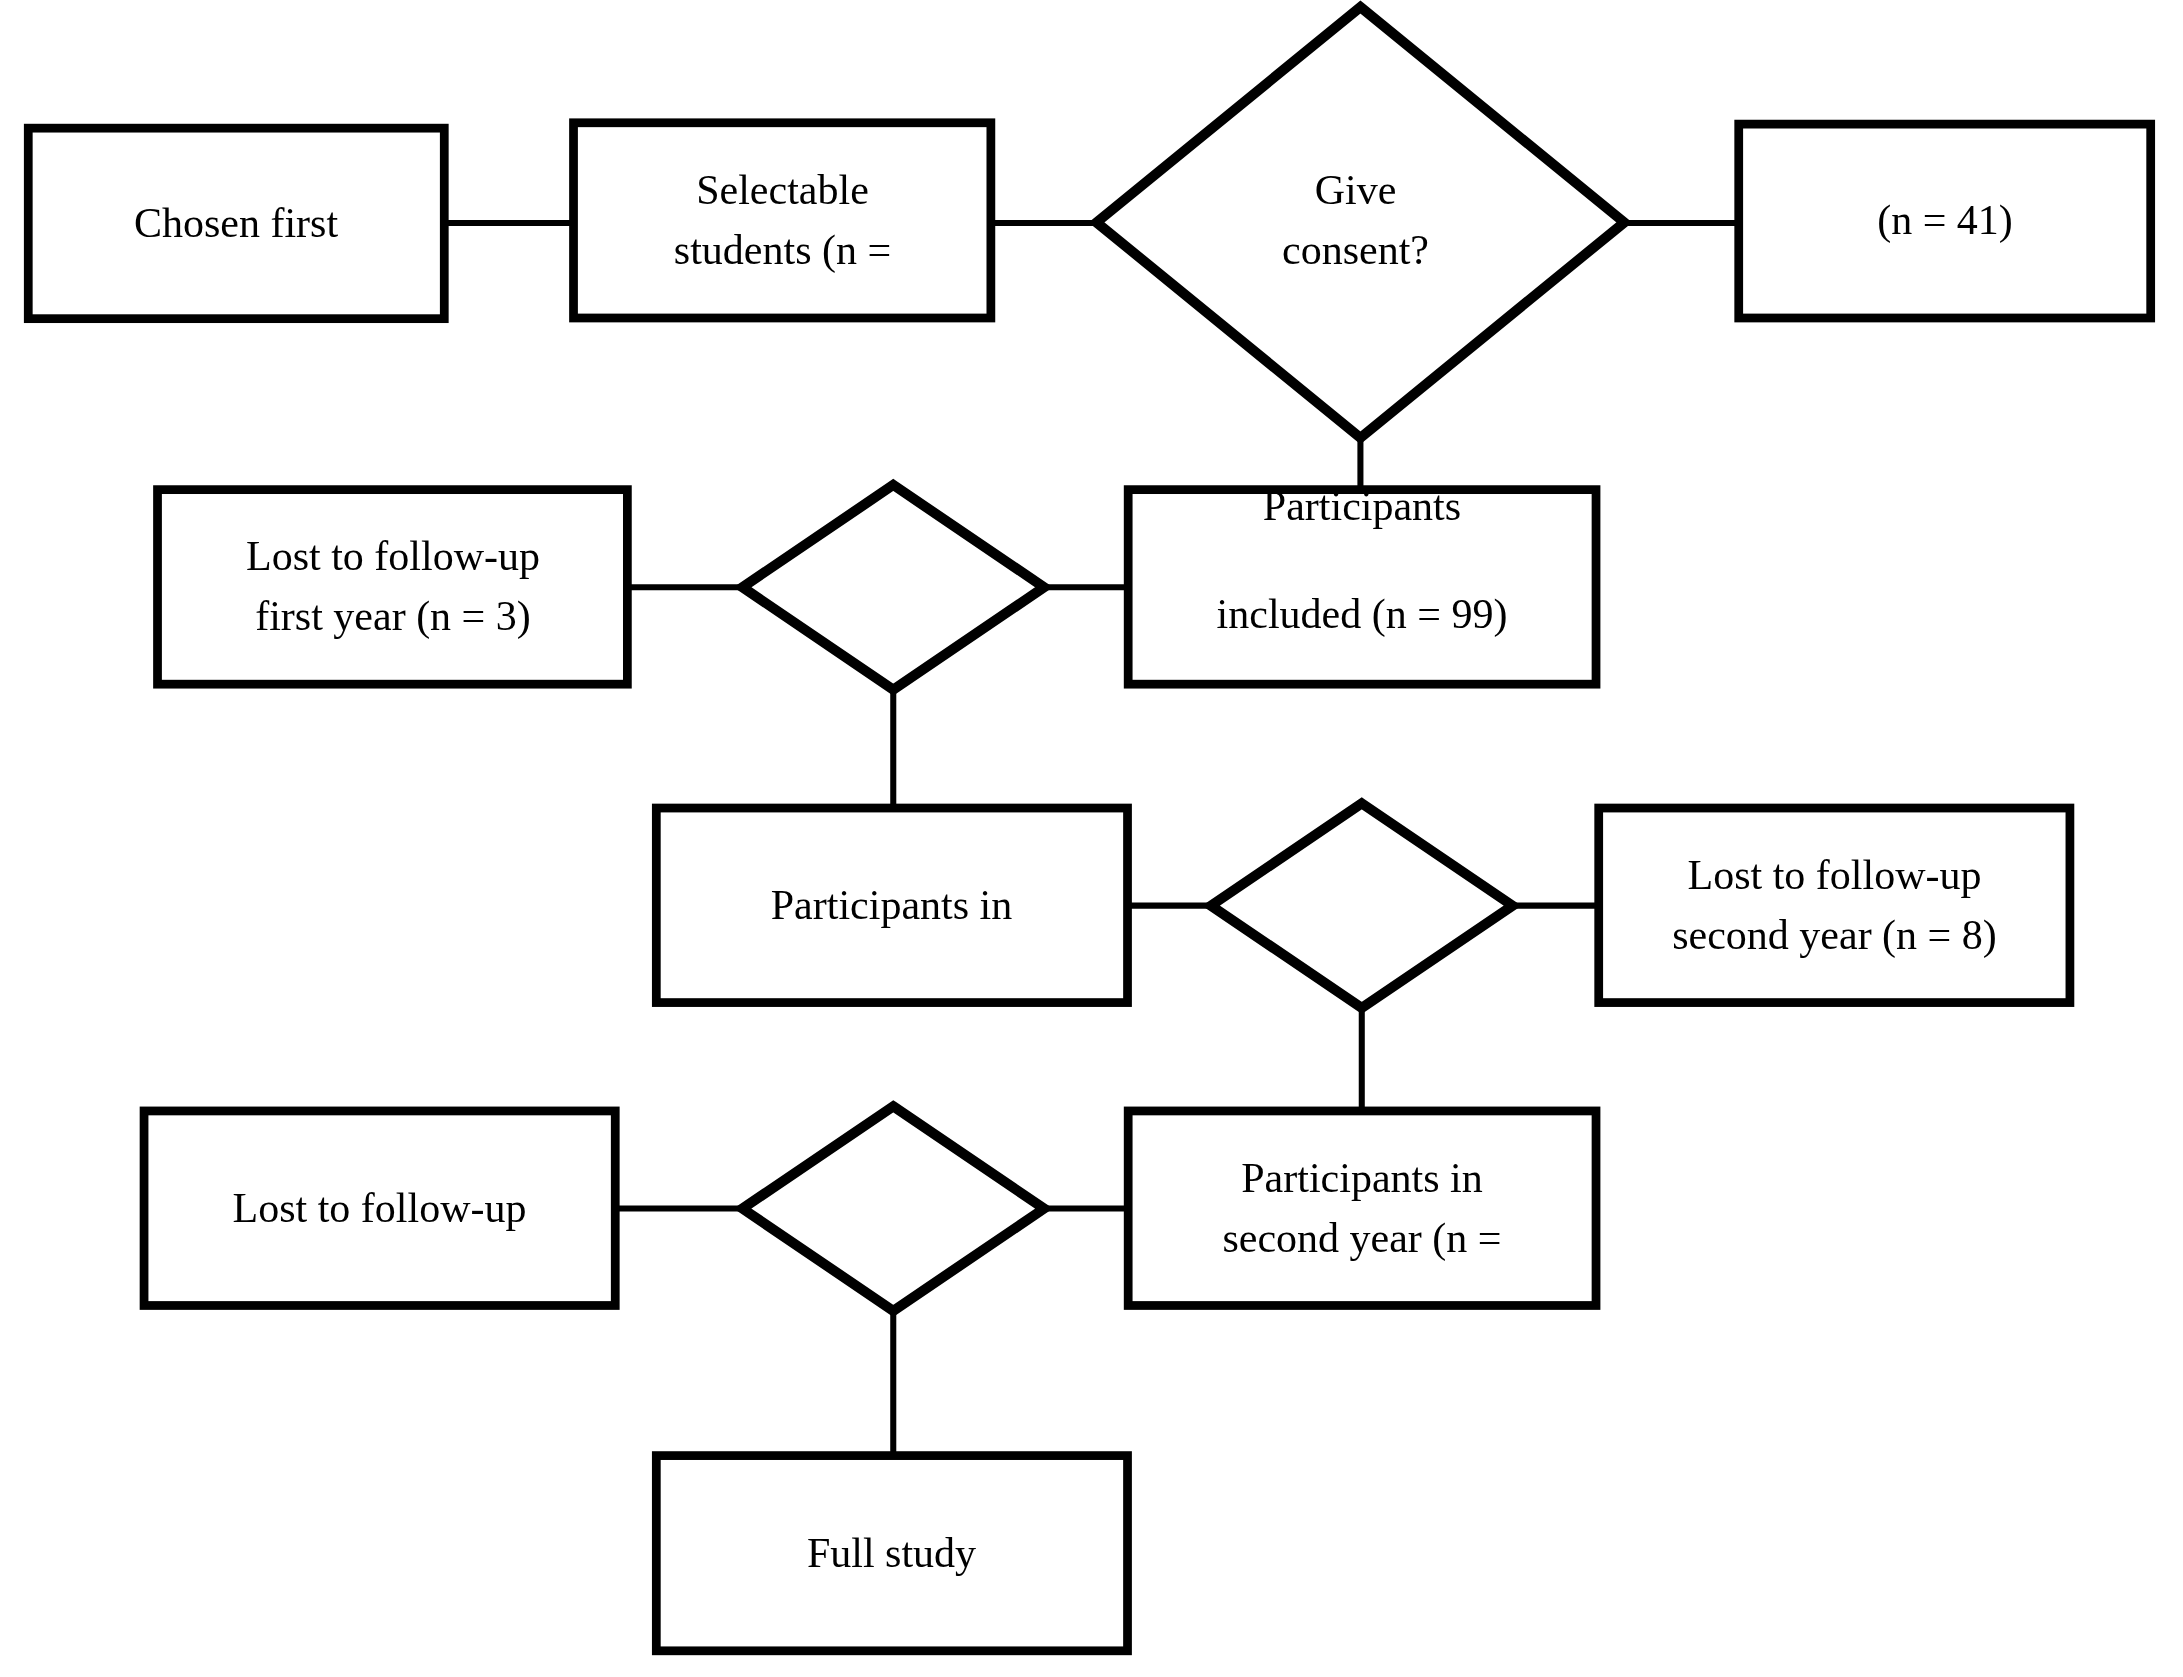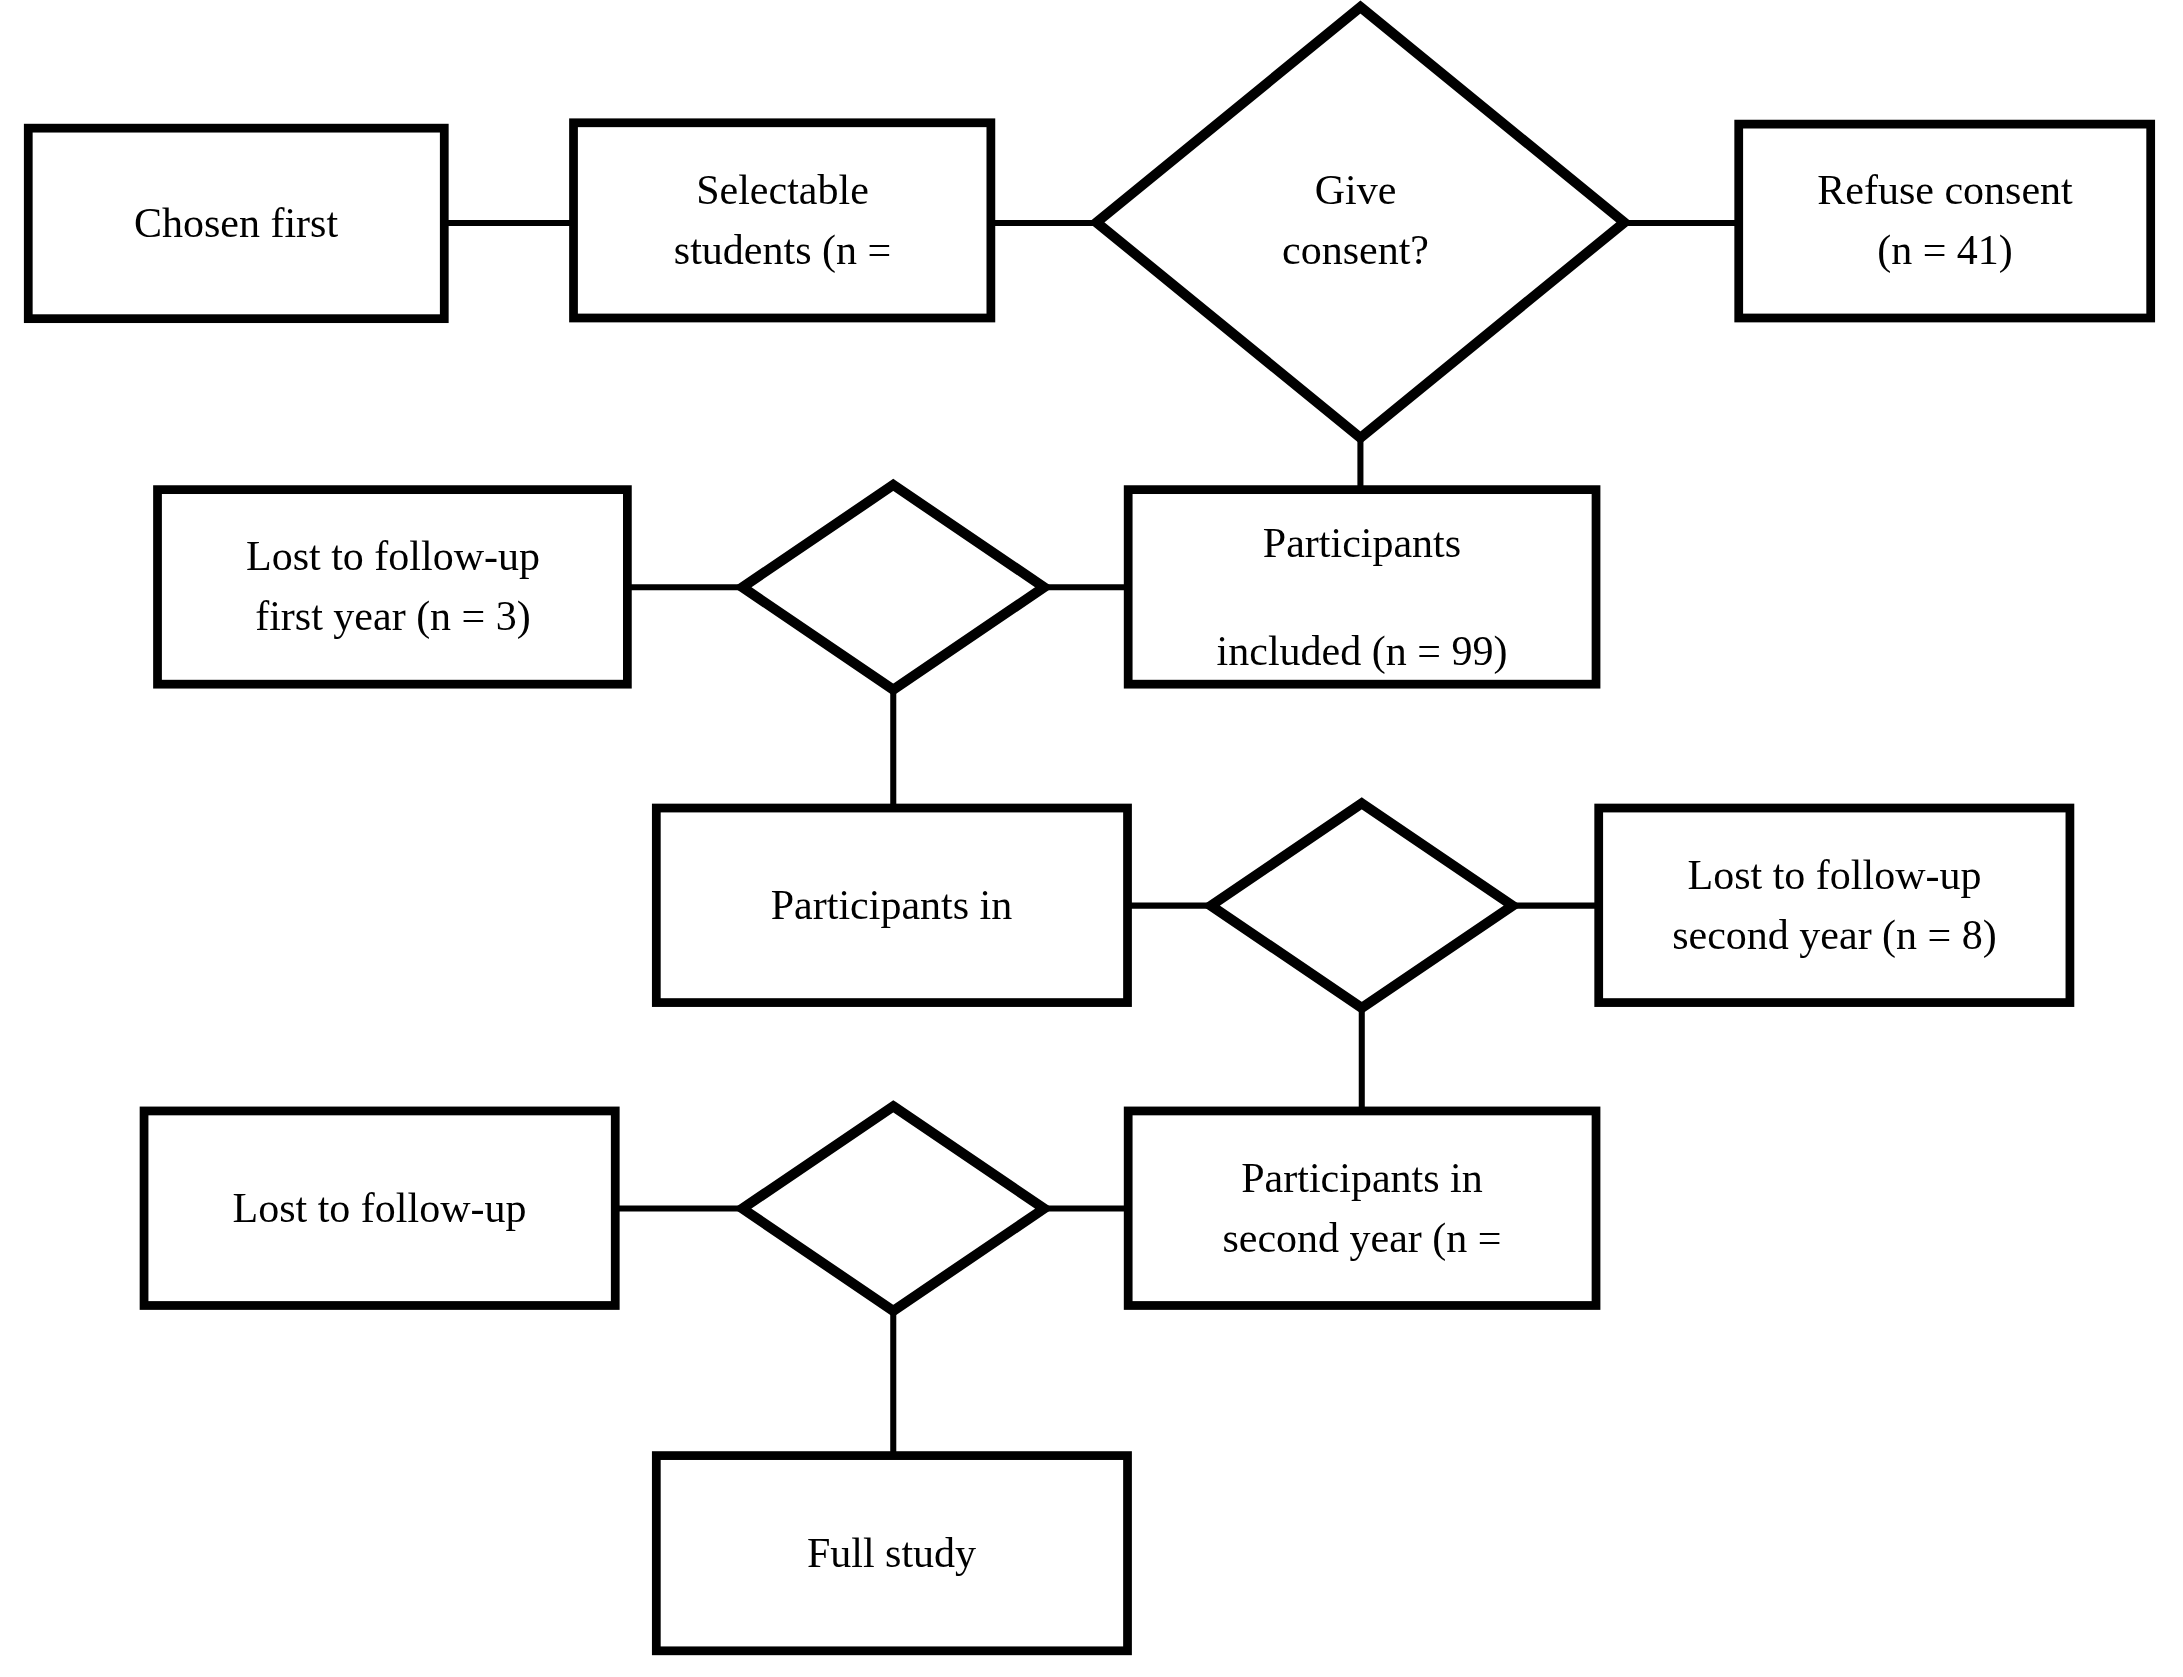--- a/index.html
+++ b/index.html
@@ -112,30 +112,29 @@
     <span class="ln">Give</span>
     <span class="ln">consent?</span>
   </div>
 
   <div class="node-label" style="left:574px; top:123px; width:417px; height:195px;">
     <span class="ln">Selectable</span>
     <span class="ln">students (n =</span>
   </div>
 
   <div class="node-label" style="left:1739px; top:124px; width:412px; height:194px;">
-    <span class="ln">Refuse consent</span>
     <span class="ln">(n = 41)</span>
   </div>
 
   <div class="node-label" style="left:158px; top:489px; width:470px; height:195px;">
     <span class="ln">Lost to follow-up</span>
     <span class="ln">first year (n = 3)</span>
   </div>
 
-  <div class="node-label" style="left:1128px; top:500px; width:468px; height:195px;gap:48px;">
+  <div class="node-label" style="left:1128px; top:463px; width:468px; height:195px;gap:48px;">
     <span class="ln">Participants</span>
     <span class="ln">included (n = 99)</span>
   </div>
 
   <div class="node-label" style="left:656px; top:808px; width:471px; height:195px;">
     <span class="ln">Participants in</span>
   </div>
 
   <div class="node-label" style="left:1599px; top:808px; width:471px; height:195px;">
     <span class="ln">Lost to follow-up</span>

